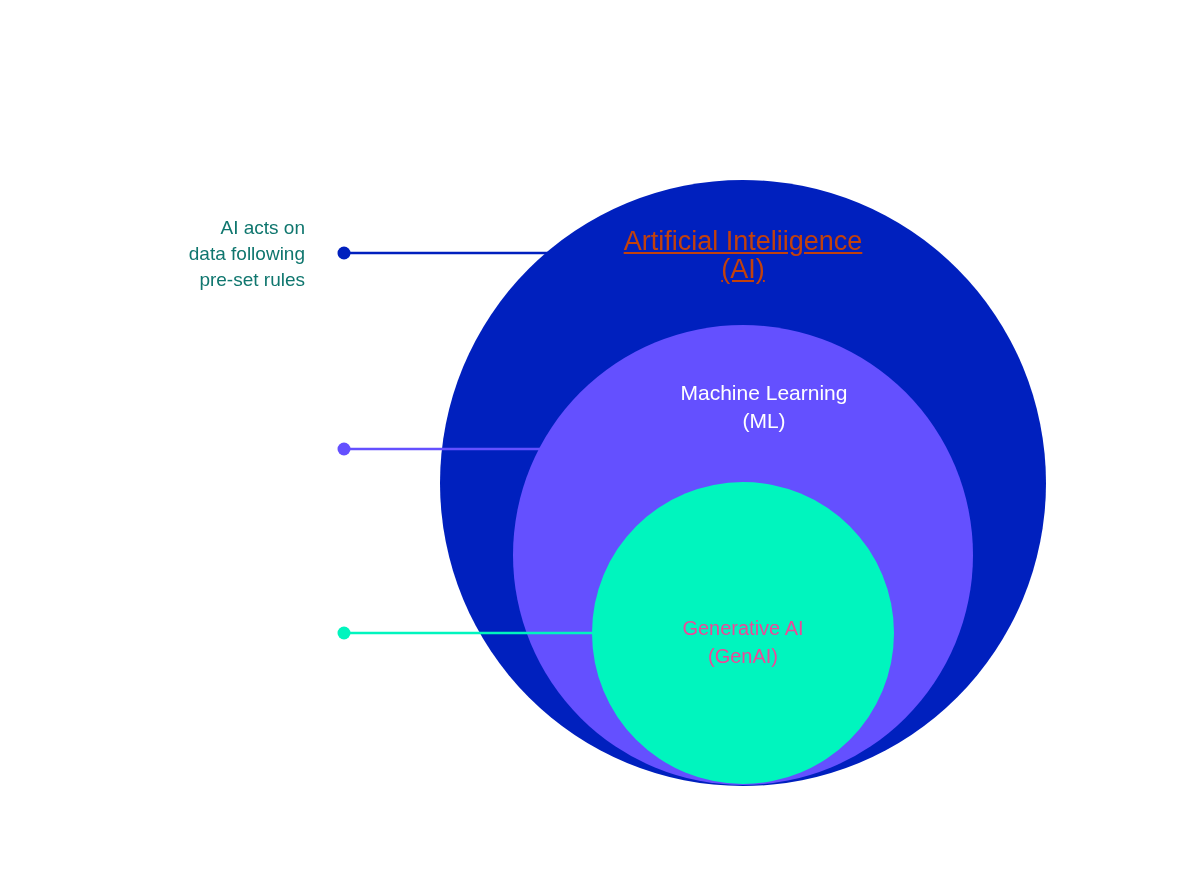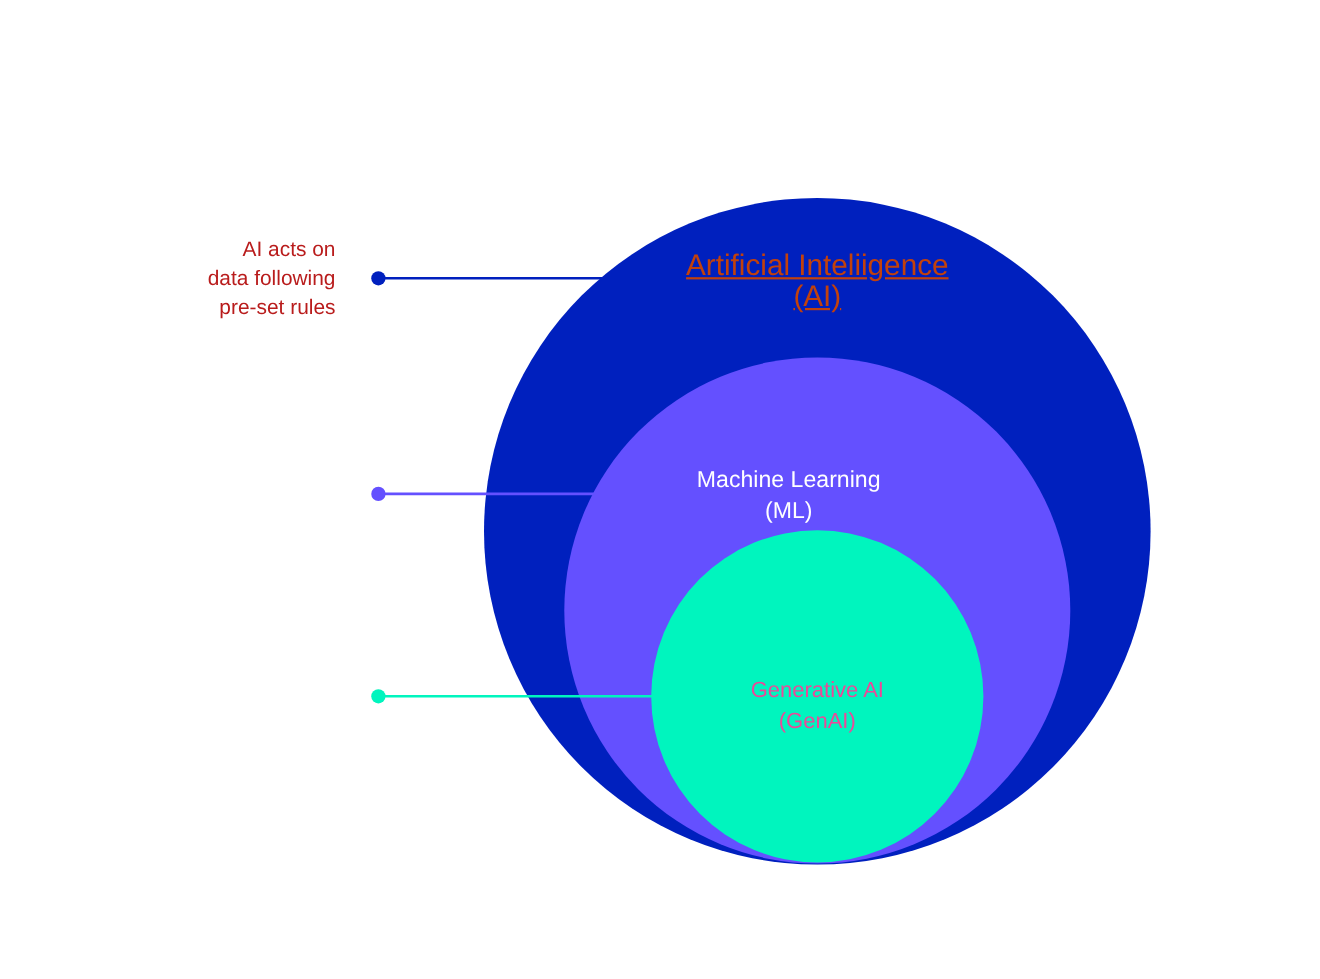--- a/index.html
+++ b/index.html
@@ -49,21 +49,21 @@
     letter-spacing: 4.5px;
     color: #b9babd;
     font-family: "Liberation Sans", sans-serif;
     white-space: nowrap;
   }
 
   
   .callout {
     position: absolute;
     text-align: right;
-    color: #b91c1c;
+    color: #0f766e;
     font-size: 19px;
     line-height: 26px;
     font-family: "Liberation Sans", sans-serif;
     white-space: pre-line;
   }
   .callout-ai  { left: 60px; top: 215px;  width: 245px; }
   .callout-ml  { left: 60px; top: 427px;  width: 245px; }
   .callout-gen { left: 60px; top: 608px;  width: 245px; }
 
   
@@ -76,26 +76,25 @@
   }
   .caption-ai {
     left: 543px;
     top: 227px;
     width: 400px;
     font-size: 27px;
     color: #c2410c;
     text-decoration: underline;
   }
   .caption-ml {
-    left: 547px;
+    left: 594px;
     top: 379px;
     width: 340px;
     font-size: 21px;
     color: #ffffff;
-    margin-top: 44px;
   }
   .caption-gen {
     left: 613px;
     top: 614px;
     width: 260px;
     font-size: 20px;
     color: #ec4899;
   }
 </style>
 </head>

